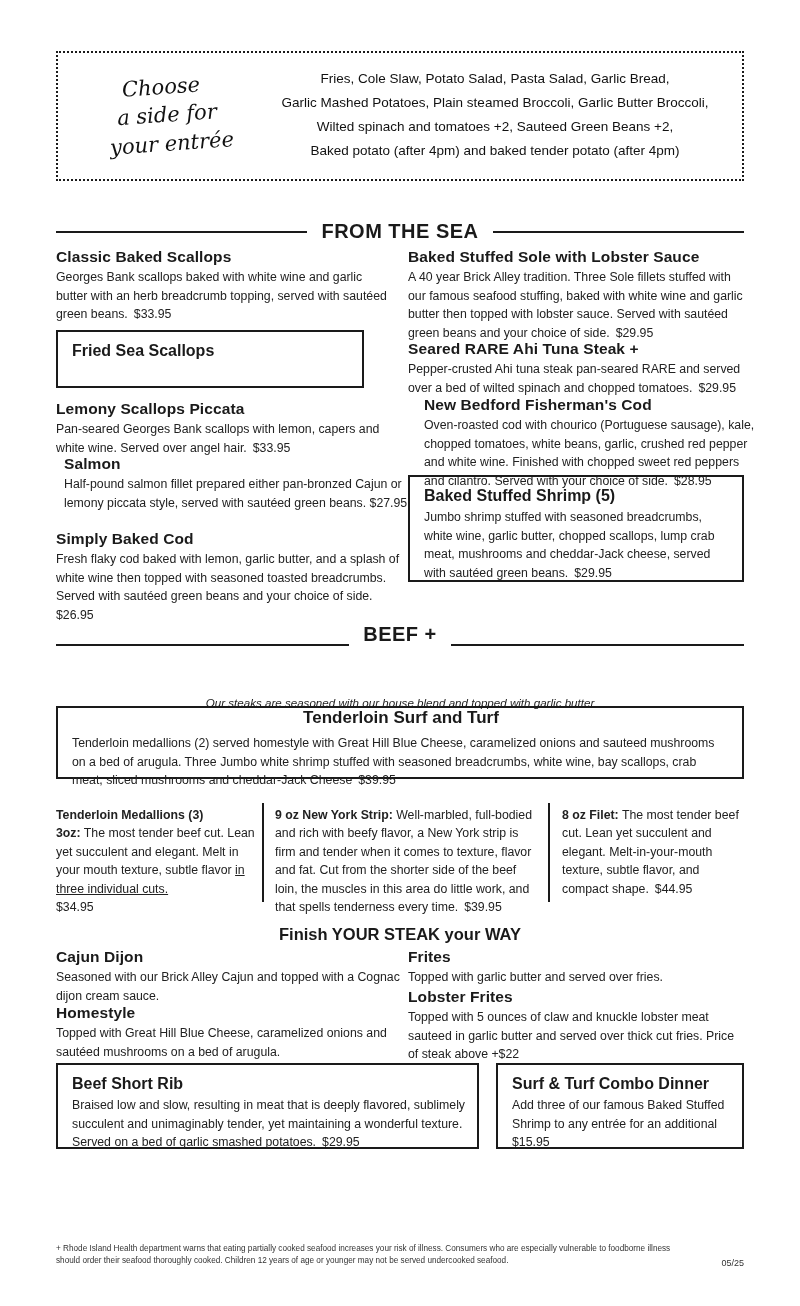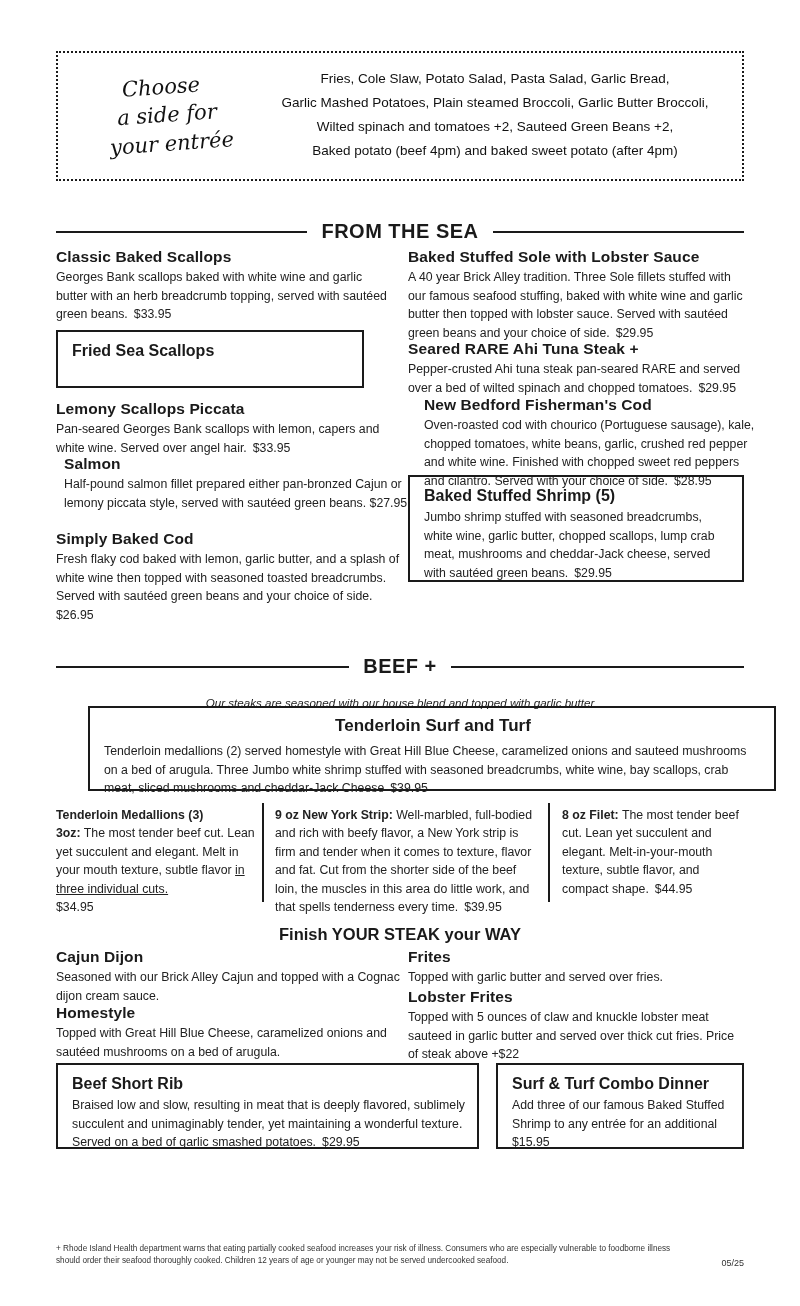--- a/index.html
+++ b/index.html
@@ -176,21 +176,21 @@
   <div class="side-box">
     <div class="side-label">
       <span class="l1">Choose</span>
       <span class="l2">a side for</span>
       <span class="l3">your entrée</span>
     </div>
     <div class="side-items">
       <div>Fries, Cole Slaw, Potato Salad, Pasta Salad, Garlic Bread,</div>
       <div>Garlic Mashed Potatoes, Plain steamed Broccoli, Garlic Butter Broccoli,</div>
       <div>Wilted spinach and tomatoes +2, Sauteed Green Beans +2,</div>
-      <div>Baked potato (beef 4pm) and baked sweet potato (after 4pm)</div>
+      <div>Baked potato (after 4pm) and baked tender potato (after 4pm)</div>
     </div>
   </div>
 
   <div class="section-head" style="top:220px;">
     <div class="rule"></div>
     <div class="title">FROM THE SEA</div>
     <div class="rule"></div>
   </div>
 
   <div class="item" style="left:56px; top:248px; width:340px;">
@@ -230,29 +230,29 @@
   <div class="item" style="left:408px; top:396px; width:338px;margin-left:16px;">
     <h3>New Bedford Fisherman's Cod</h3>
     <p><span>Oven-roasted cod with chourico (Portuguese sausage), kale, chopped tomatoes, white beans, garlic, crushed red pepper and white wine. Finished with chopped sweet red peppers and cilantro. Served with your choice of side.</span><span class="price-sp"></span><span class="price">$28.95</span></p>
   </div>
 
   <div class="boxed" style="left:408px; top:475px; width:336px; height:107px;">
     <h3>Baked Stuffed Shrimp (5)</h3>
     <p><span>Jumbo shrimp stuffed with seasoned breadcrumbs, white wine, garlic butter, chopped scallops, lump crab meat, mushrooms and cheddar-Jack cheese, served with sautéed green beans.</span><span class="price-sp"></span><span class="price">$29.95</span></p>
   </div>
 
-  <div class="section-head" style="top:655px;">
+  <div class="section-head" style="top:623px;align-items:flex-end;">
     <div class="rule"></div>
     <div class="title">BEEF +</div>
     <div class="rule"></div>
   </div>
 
   <div class="subtitle-italic" style="top:696px;font-style:italic;">Our steaks are seasoned with our house blend and topped with garlic butter</div>
 
-  <div class="boxed" style="left:56px; top:706px; width:688px; height:85px; padding-top:8px;margin-left:32px;">
+  <div class="boxed" style="left:56px; top:706px; width:688px; height:73px; padding-top:0;">
     <h3 style="text-align:center; font-size:17px; margin-bottom:6px;">Tenderloin Surf and Turf</h3>
     <p><span>Tenderloin medallions (2) served homestyle with Great Hill Blue Cheese, caramelized onions and sauteed mushrooms on a bed of arugula. Three Jumbo white shrimp stuffed with seasoned breadcrumbs, white wine, bay scallops, crab meat, sliced mushrooms and cheddar-Jack Cheese</span><span class="price-sp"></span><span class="price">$39.95</span></p>
   </div>
 
   <div class="col-item" style="left:56px; top:806px; width:200px;">
     <p><b>Tenderloin Medallions (3)</b></p>
     <p><b>3oz:</b><span> The most tender beef cut. Lean yet succulent and elegant. Melt in your mouth texture, subtle flavor </span><u>in three individual cuts.</u></p>
     <p class="price">$34.95</p>
   </div>
 

